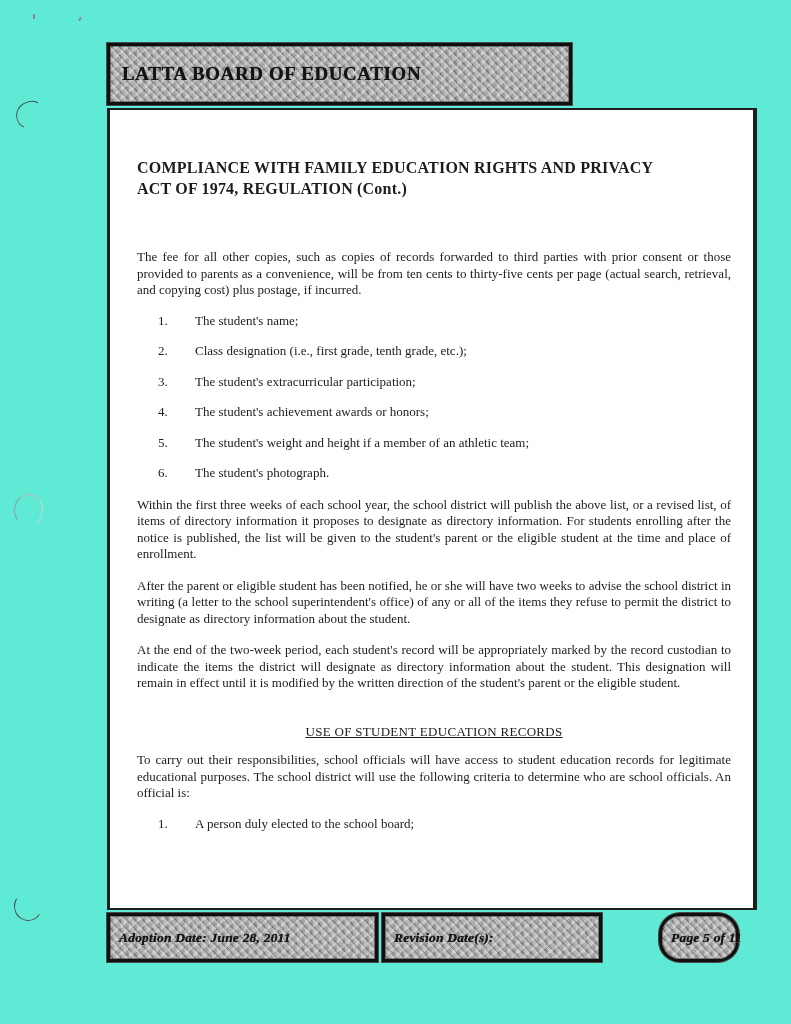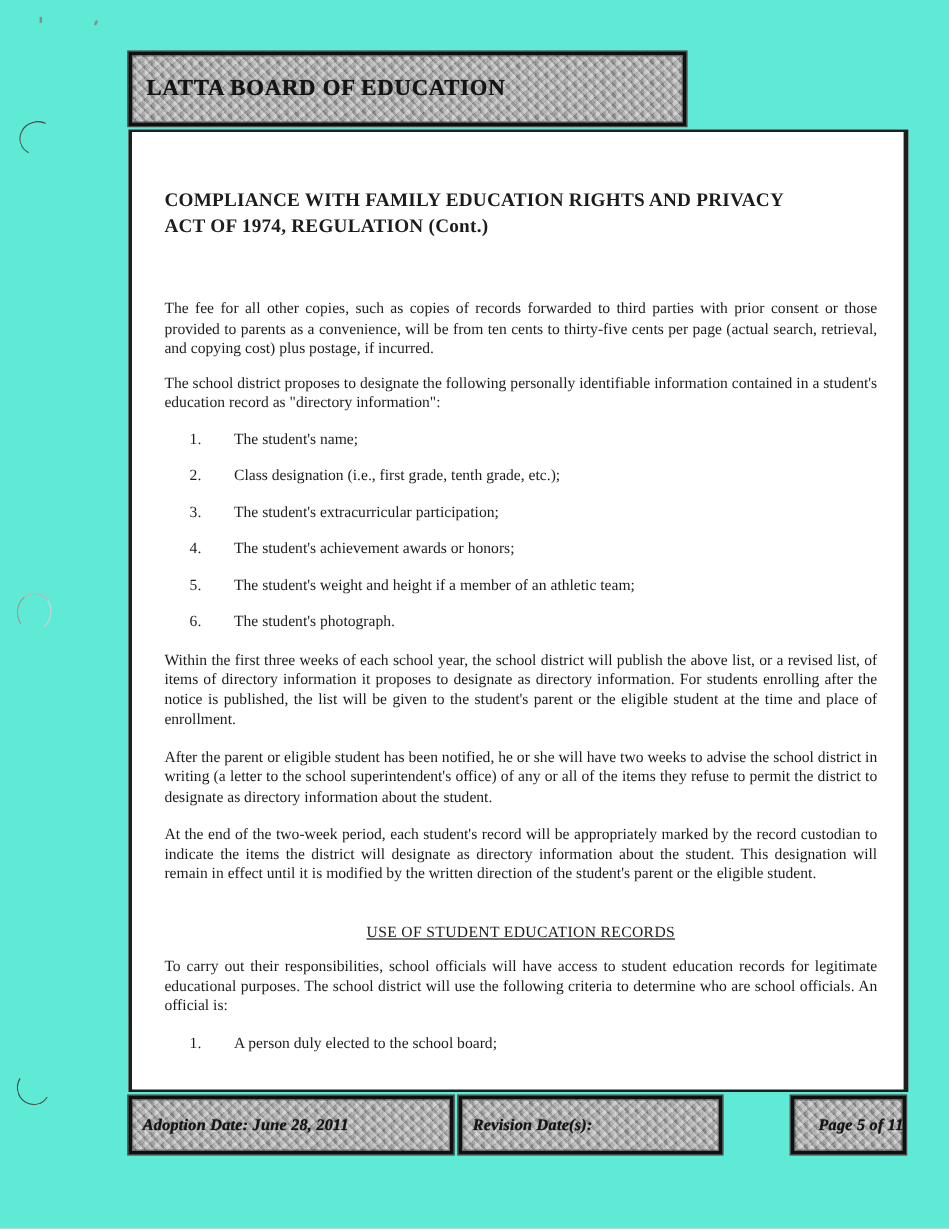--- a/index.html
+++ b/index.html
@@ -35,21 +35,21 @@
     white-space:nowrap;
   }
   .hdr-left{left:107px;top:43px;width:465px;height:62px;padding-left:12px;}
   .hdr-left .label{font-size:19px;letter-spacing:.6px;}
   .hdr-right{left:577px;top:43px;width:180px;height:62px;padding-left:11px;}
   .hdr-right .label{font-size:19px;letter-spacing:.5px;}
   .ft{top:913px;height:49px;text-align:center;}
   .ft .label{font-size:13.5px;font-style:italic;letter-spacing:.2px;}
   .ft-adoption{left:107px;width:271px;padding-left:9px;}
   .ft-revision{left:382px;width:220px;padding-left:9px;}
-  .ft-page{left:659px;width:96px;padding-left:20px;}
+  .ft-page{left:659px;width:80px;padding-left:9px;border-radius:21px;}
 
   
   .docframe{
     position:absolute;left:107px;top:108px;width:650px;height:802px;
     box-sizing:border-box;background:#fff;
     border:2px solid #1e1e1e;border-right-width:4px;border-left-width:3px;
     overflow:hidden;
   }
   .docbody{padding:47px 22px 0 27px;font-size:13px;line-height:16.5px;}
   .doc-title{font-weight:bold;font-size:16px;line-height:21px;letter-spacing:.2px;}
@@ -86,21 +86,20 @@
     <div class="docbody">
 
       <div class="doc-title">
         <div>COMPLIANCE WITH FAMILY EDUCATION RIGHTS AND PRIVACY</div>
         <div>ACT OF 1974, REGULATION (Cont.)</div>
       </div>
 
       <p class="p-fee">The fee for all other copies, such as copies of records forwarded to third parties with prior consent or those provided to parents as a convenience, will be from ten cents to thirty-five cents per page (actual search, retrieval, and copying cost) plus postage, if incurred.</p>
 
 
-      <p class="p-after-h">The school district proposes to designate the following personally identifiable information contained in a student's education record as "directory information":</p>
 
       <div class="numlist">
         <div class="li-row">
           <span class="num">1.</span>
           <span class="txt">The student's name;</span>
         </div>
         <div class="li-row">
           <span class="num">2.</span>
           <span class="txt">Class designation (i.e., first grade, tenth grade, etc.);</span>
         </div>

